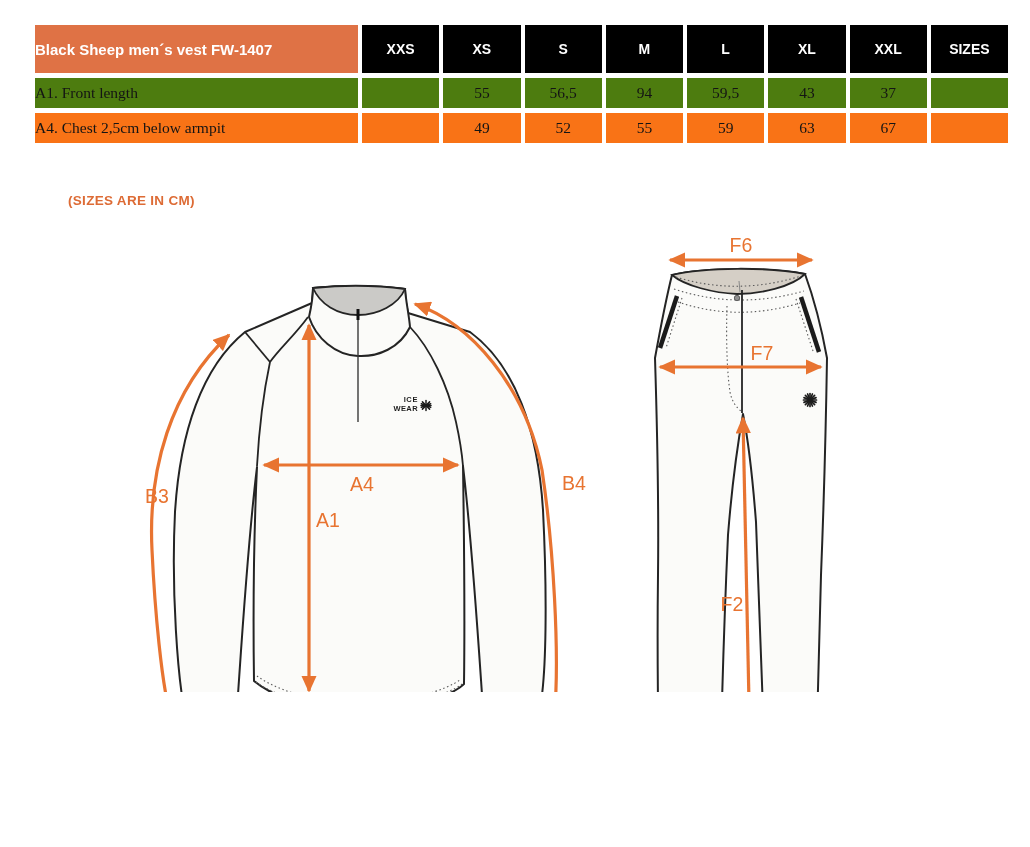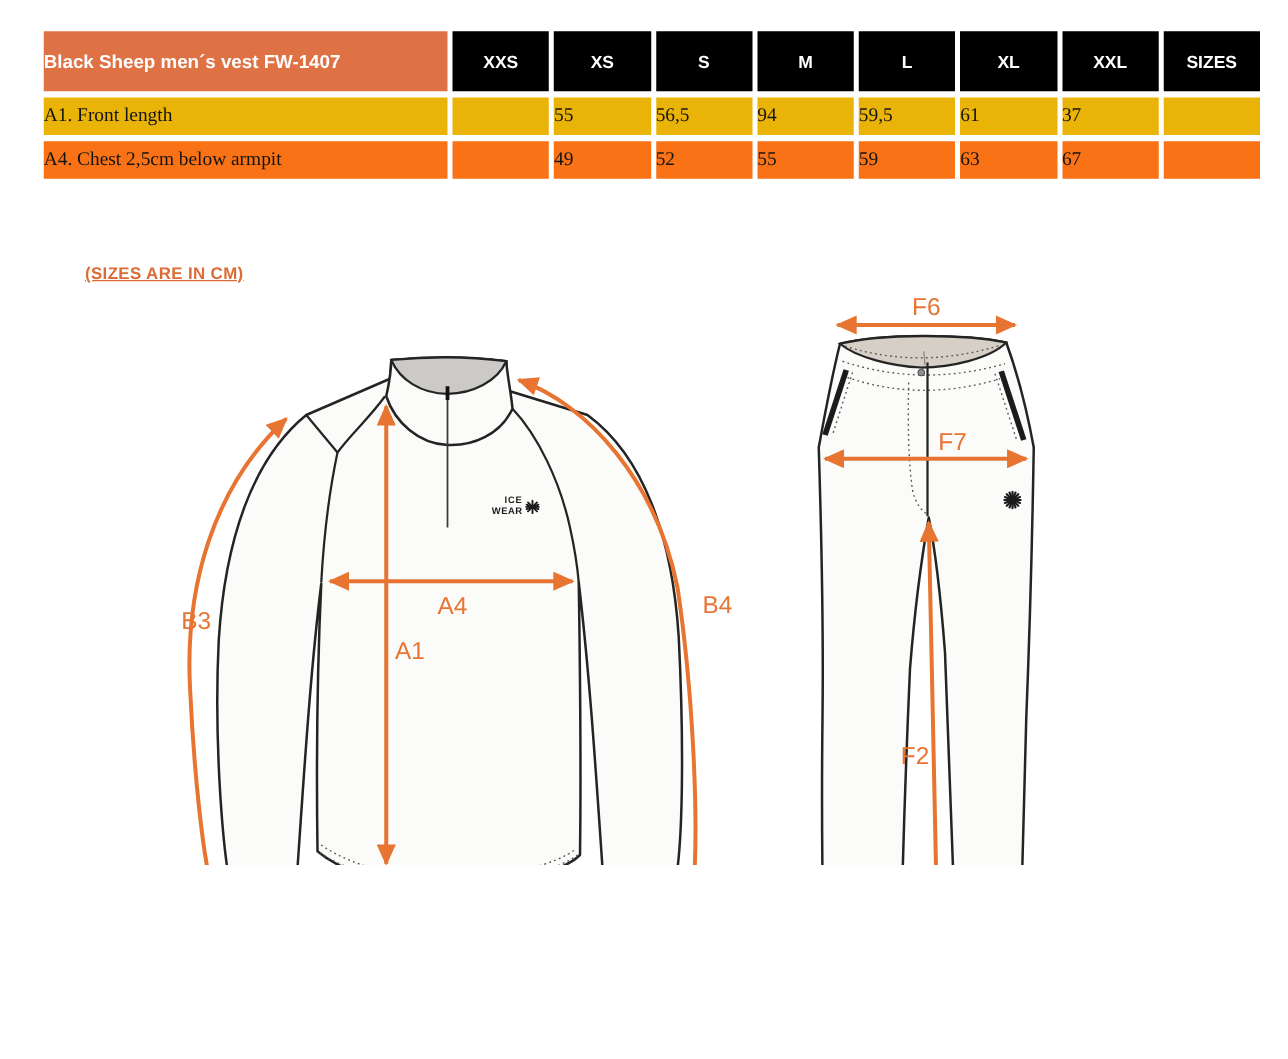--- a/index.html
+++ b/index.html
@@ -9,27 +9,27 @@
   
   #size-table-wrap{position:absolute;left:31px;top:20px;}
   table.size-table{border-collapse:separate;border-spacing:4px 5px;width:981px;table-layout:fixed;}
   table.size-table th,table.size-table td{padding:0;vertical-align:middle;}
   th.product-cell{background:#DF7245;color:#ffffff;font:bold 15px "Liberation Sans",sans-serif;
                   text-align:left;padding-left:34px;height:48px;}
   th.size-cell{background:#000000;color:#ffffff;font:bold 14px "Liberation Sans",sans-serif;
                text-align:center;height:48px;}
   td.label-cell{font:15.5px "Liberation Serif",serif;color:#141414;text-align:left;
                 padding-left:34px;height:30px;}
-  td.val-cell{font:15.5px "Liberation Serif",serif;color:#141414;height:30px;}
-  tr.row-dark td{background:#eab308;}
+  td.val-cell{font:15.5px "Liberation Serif",serif;color:#141414;text-align:center;height:30px;}
+  tr.row-dark td{background:#4d7c0f;}
   tr.row-light td{background:#f97316;}
 
   
-  #sizes-note{position:absolute;left:68px;top:211px;color:#DD6B35;
-              font:bold 13.5px "Liberation Sans",sans-serif;letter-spacing:.3px;text-decoration:underline;}
+  #sizes-note{position:absolute;left:68px;top:193px;color:#DD6B35;
+              font:bold 13.5px "Liberation Sans",sans-serif;letter-spacing:.3px;}
 
   
   #shirt-svg{position:absolute;left:130px;top:260px;}
   #pants-svg{position:absolute;left:620px;top:230px;}
   .garment{fill:#FBFBF9;stroke:#242424;stroke-width:2;stroke-linejoin:round;}
   .seam{fill:none;stroke:#242424;stroke-width:1.8;}
   .stitch{fill:none;stroke:#5a5a5a;stroke-width:1.1;stroke-dasharray:1.5 2.6;}
   .arrow{fill:none;stroke:#E87431;stroke-width:3.2;}
   .mlabel{fill:#E87431;font-family:"Liberation Sans",sans-serif;font-size:19.5px;text-anchor:middle;}
   .logo-text{fill:#1c1c1c;font-family:"Liberation Sans",sans-serif;font-weight:bold;}
@@ -67,21 +67,21 @@
         </tr>
       </thead>
       <tbody>
         <tr class="row-dark">
           <td class="label-cell">A1. Front length</td>
           <td class="val-cell"></td>
           <td class="val-cell">55</td>
           <td class="val-cell">56,5</td>
           <td class="val-cell">94</td>
           <td class="val-cell">59,5</td>
-          <td class="val-cell">61</td>
+          <td class="val-cell">43</td>
           <td class="val-cell">37</td>
           <td class="val-cell"></td>
         </tr>
         <tr class="row-light">
           <td class="label-cell">A4. Chest 2,5cm below armpit</td>
           <td class="val-cell"></td>
           <td class="val-cell">49</td>
           <td class="val-cell">52</td>
           <td class="val-cell">55</td>
           <td class="val-cell">59</td>

